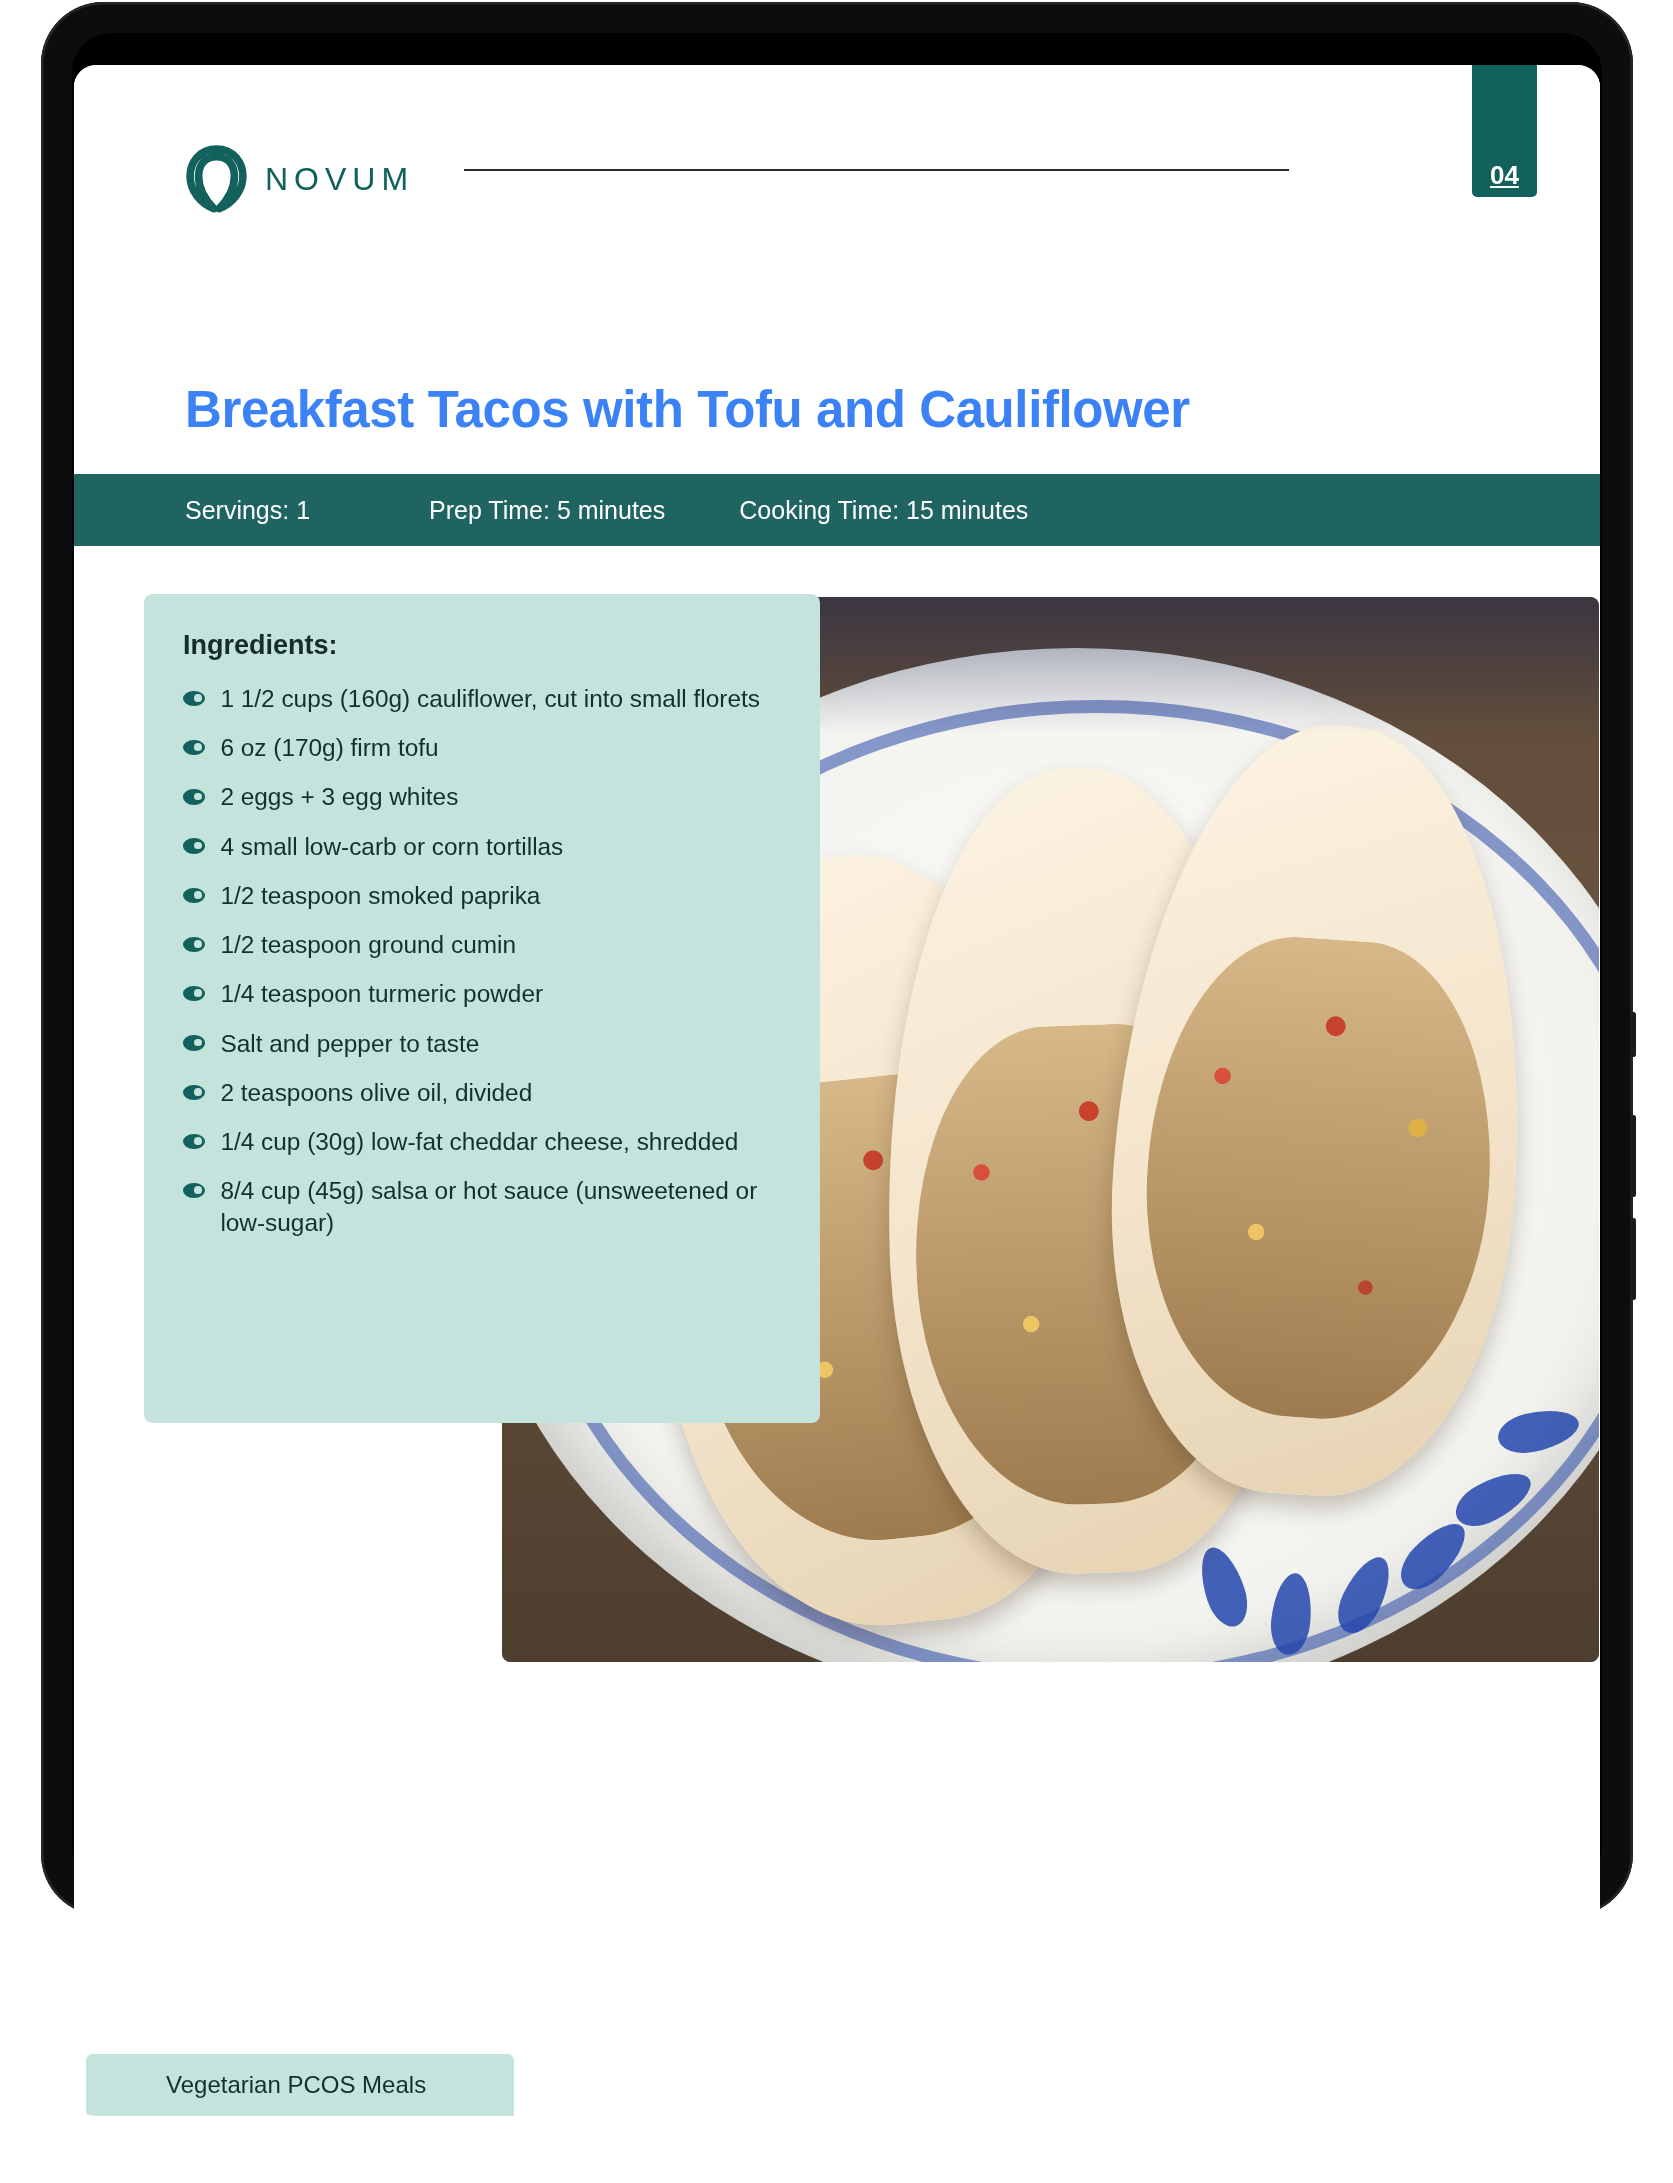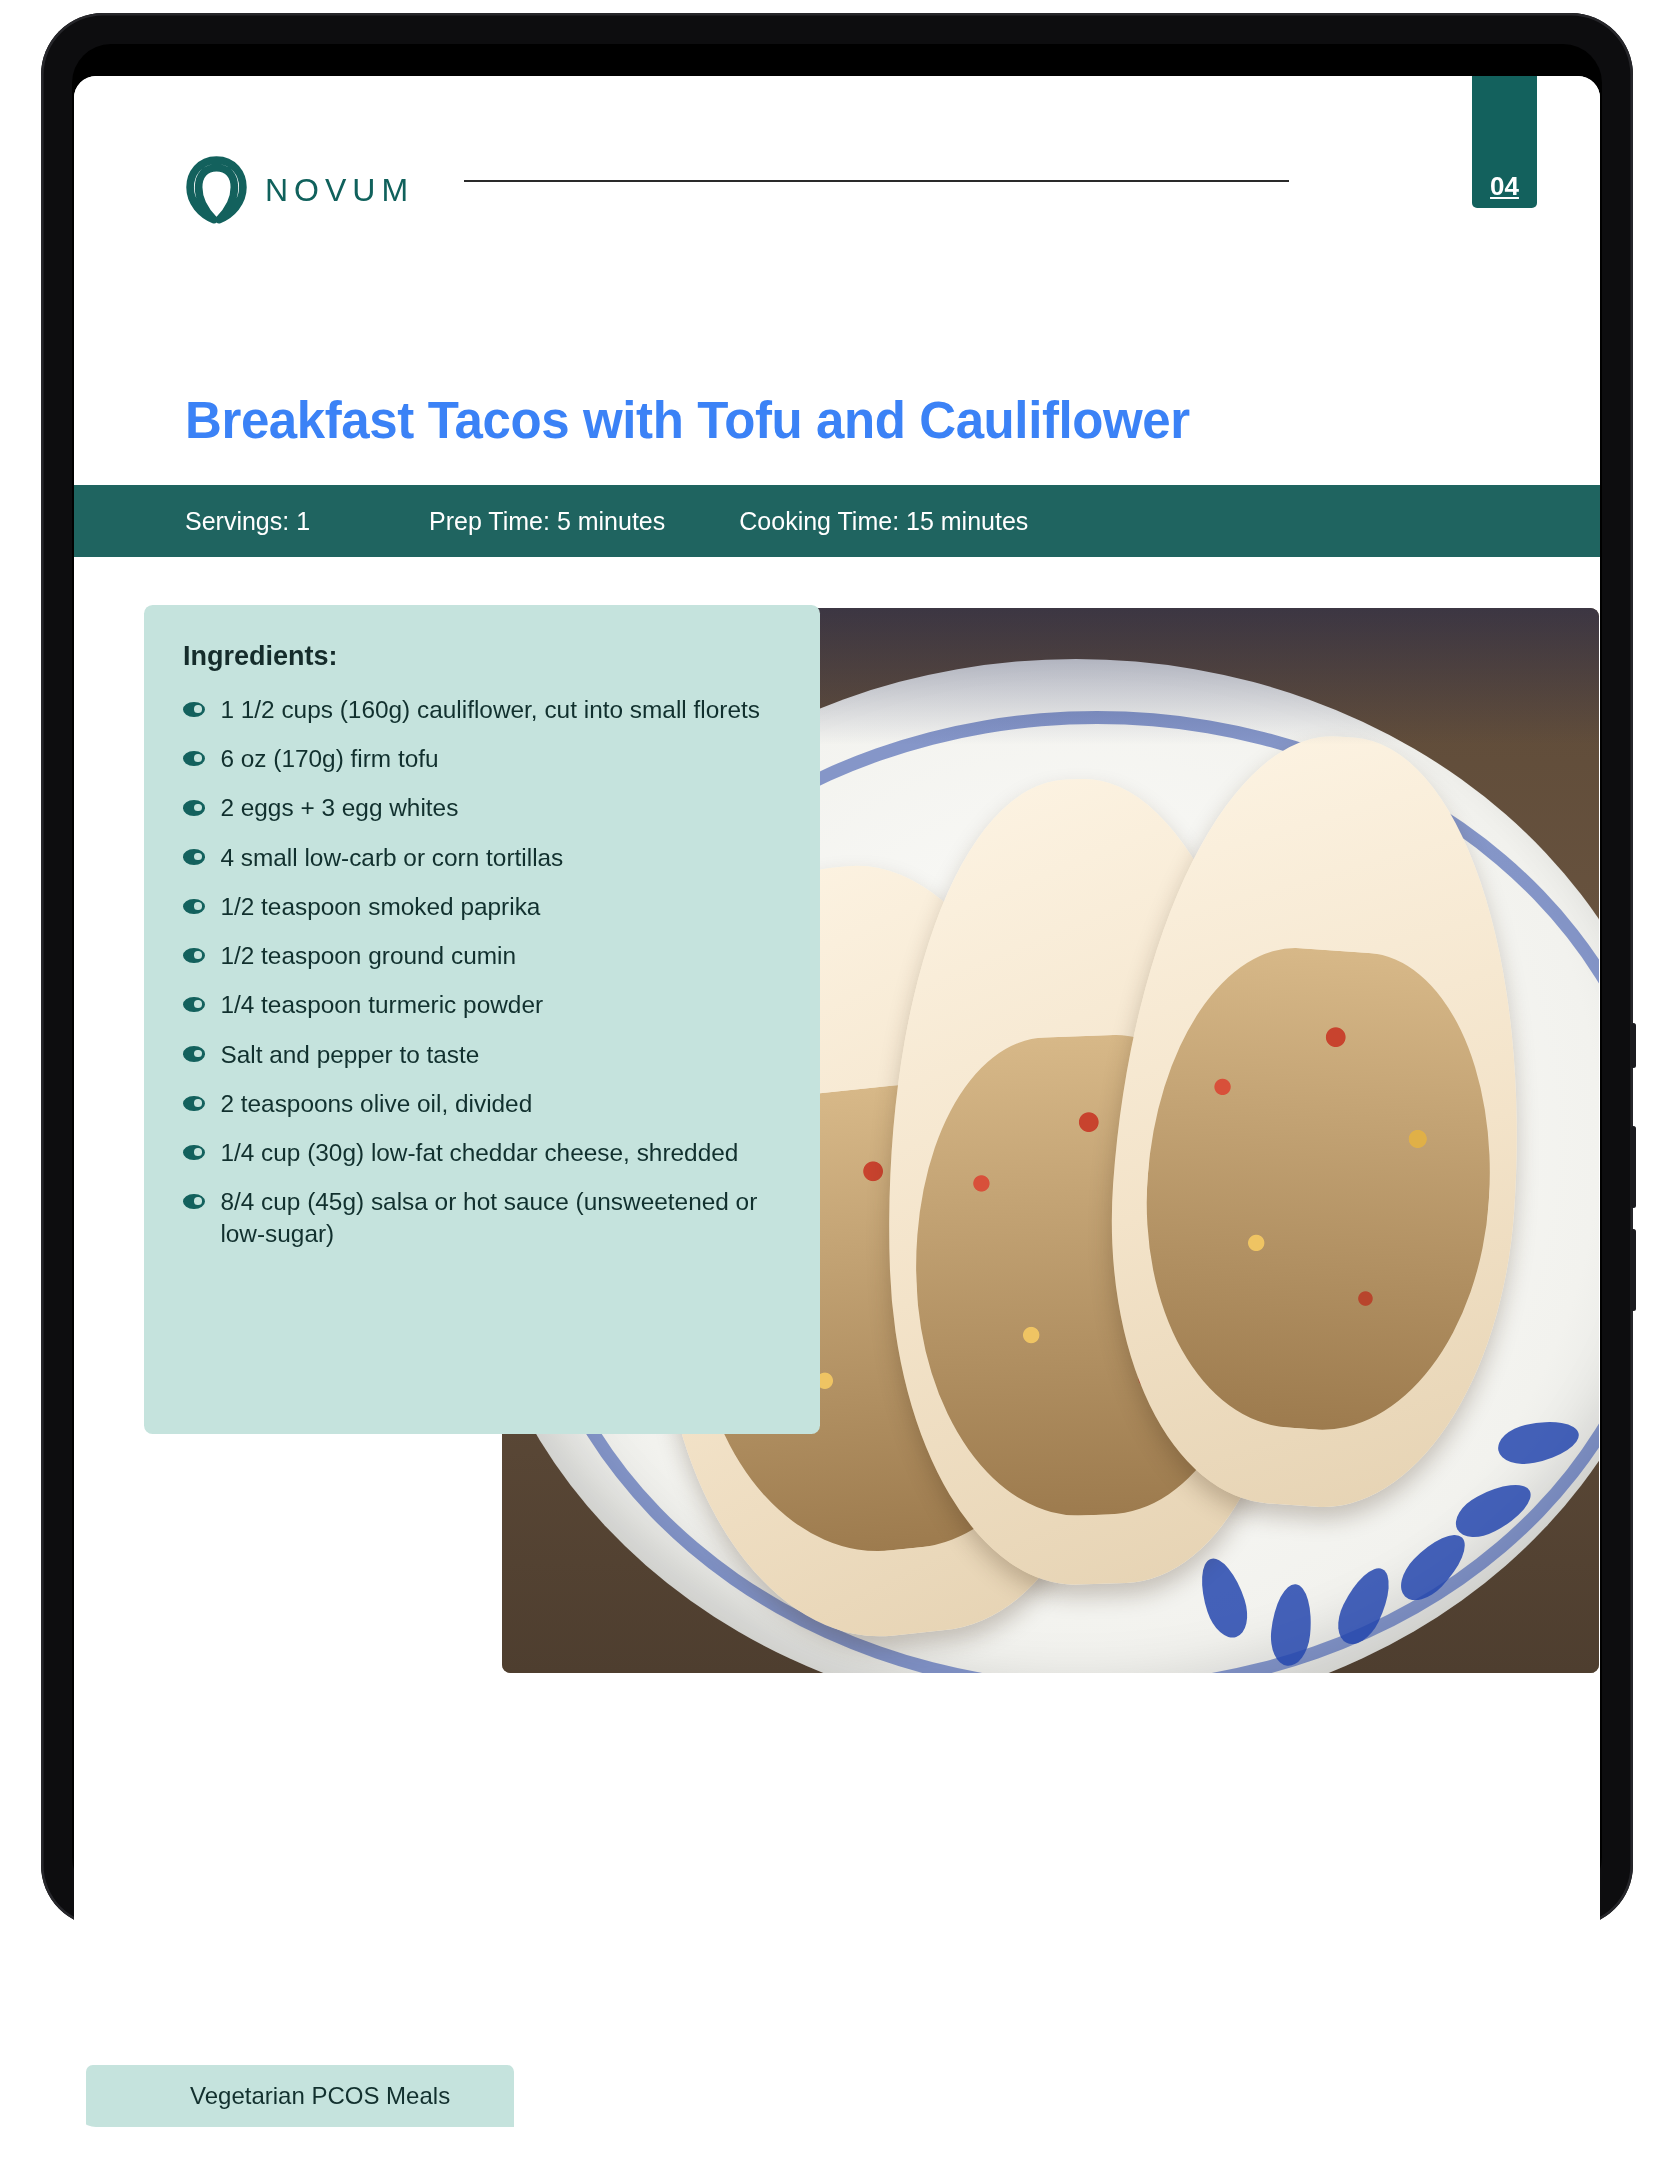--- a/index.html
+++ b/index.html
@@ -9,21 +9,21 @@
     width: 1674px;
     height: 2184px;
     overflow: hidden;
     font-family: "Liberation Sans", sans-serif;
   }
 
   
   #device-frame {
     position: absolute;
     left: 41px;
-    top: 13px;
+    top: 2px;
     width: 1592px;
     height: 1914px;
     background: #0d0d0f;
     border-radius: 62px;
     box-shadow: 0 0 0 2.6px #26262a inset;
   }
   #device-bezel-inner {
     position: absolute;
     left: 31px;
     top: 31px;
@@ -255,21 +255,21 @@
   #footer-tab {
     position: absolute;
     left: 12px;
     bottom: 0;
     width: 428px;
     height: 62px;
     background: #c5e3dd;
     border-radius: 6.8px 6.8px 0 0;
     display: flex;
     align-items: center;
-    padding-left: 104px;
+    padding-left: 80px;
     box-sizing: border-box;
     font-size: 24px;
     color: #12302e;
   }
 </style>
 </head>
 <body>
 
 <div id="device-frame">
   <div id="device-bezel-inner"></div>

